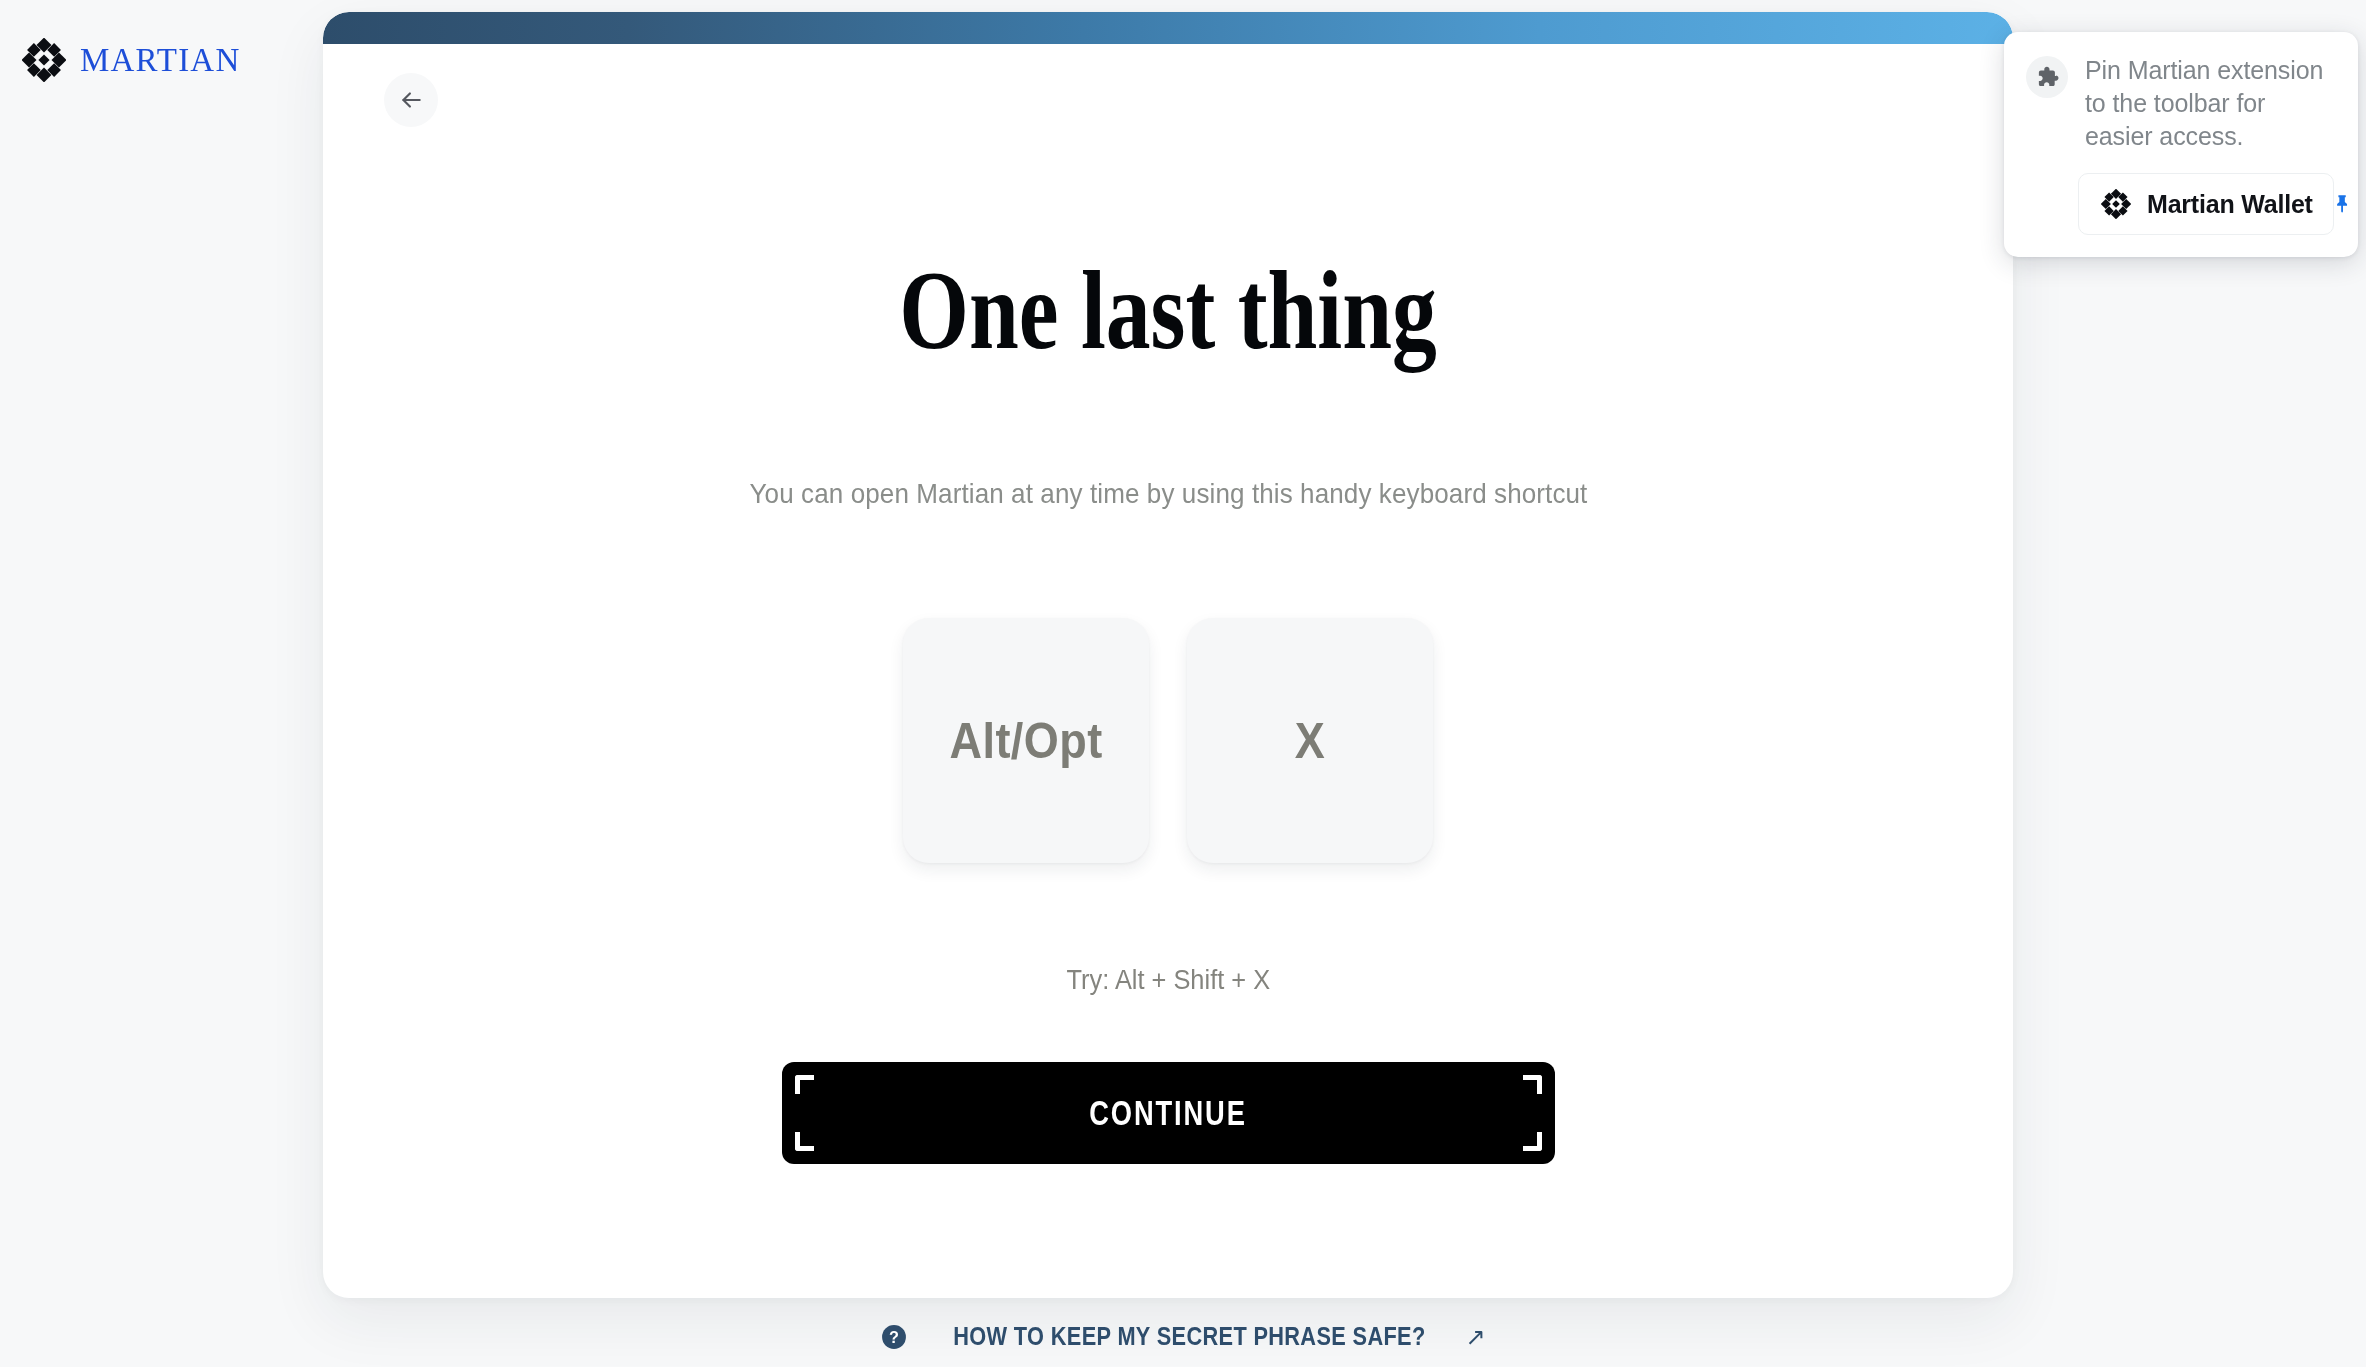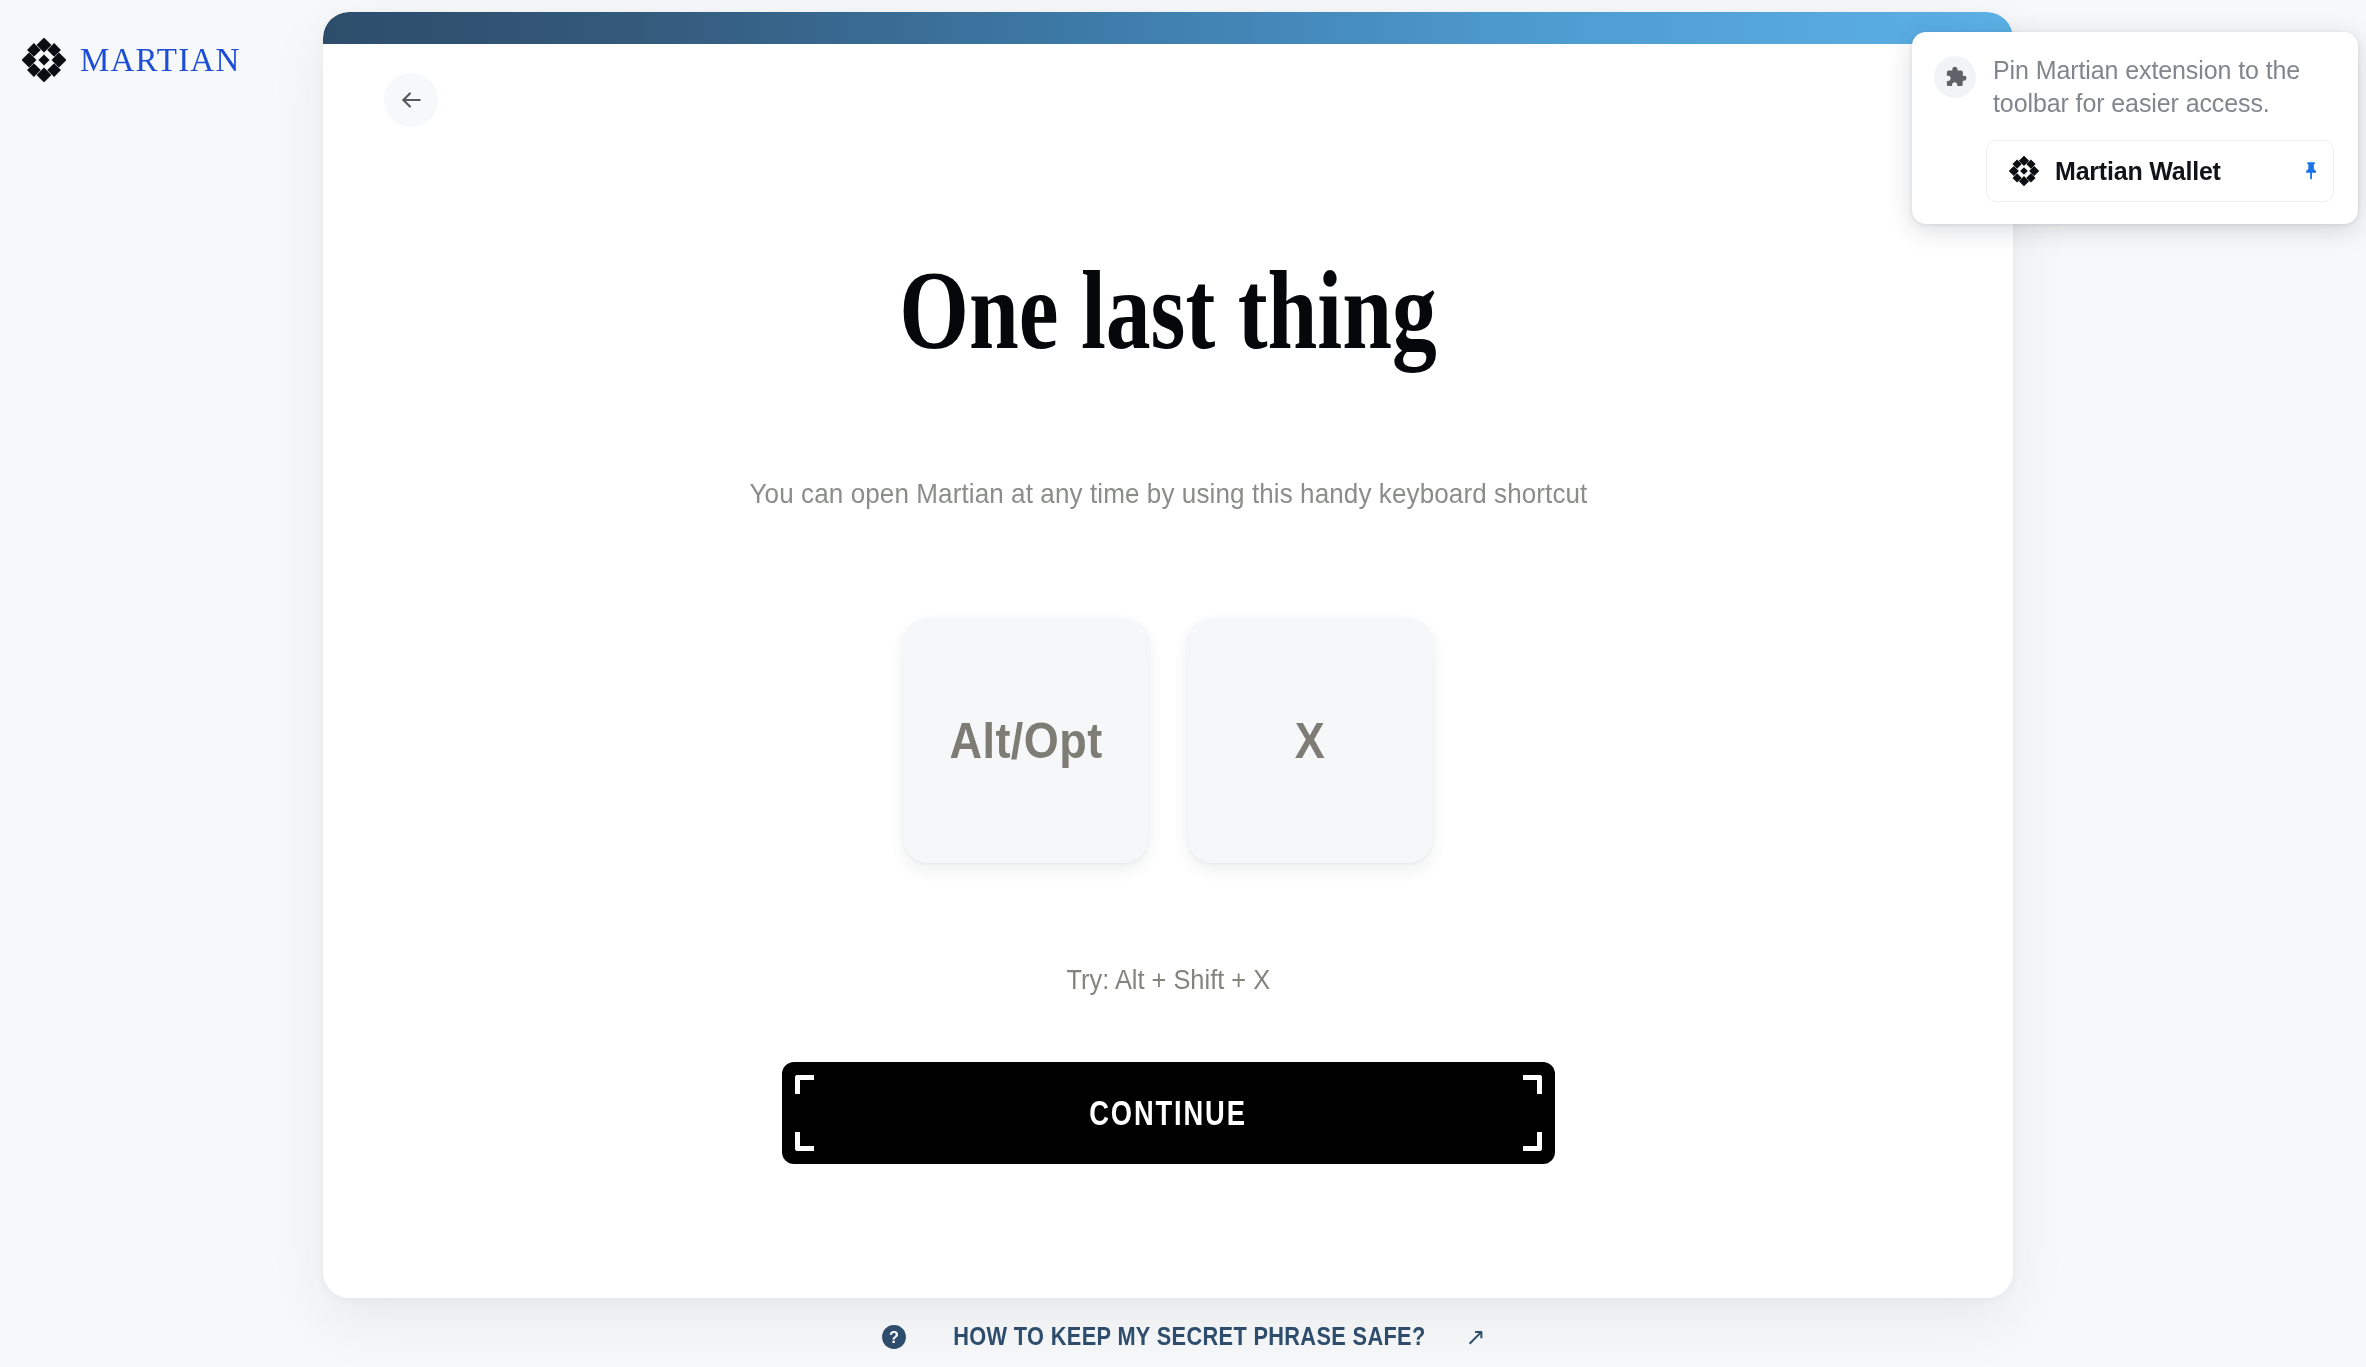--- a/index.html
+++ b/index.html
@@ -209,21 +209,21 @@
     color: #2e4d6c;
     line-height: 1;
     margin-left: -6px;
   }
 
   
   .pin-popup {
     position: absolute;
     right: 8px;
     top: 32px;
-    width: 446px;
+    width: 354px;
     background: #ffffff;
     border-radius: 14px;
     box-shadow: 0 6px 26px rgba(30,40,55,.16), 0 1px 4px rgba(30,40,55,.10);
     padding: 22px 24px 22px 22px;
     z-index: 20;
   }
   .pin-row {
     display: flex;
     align-items: flex-start;
     gap: 17px;

